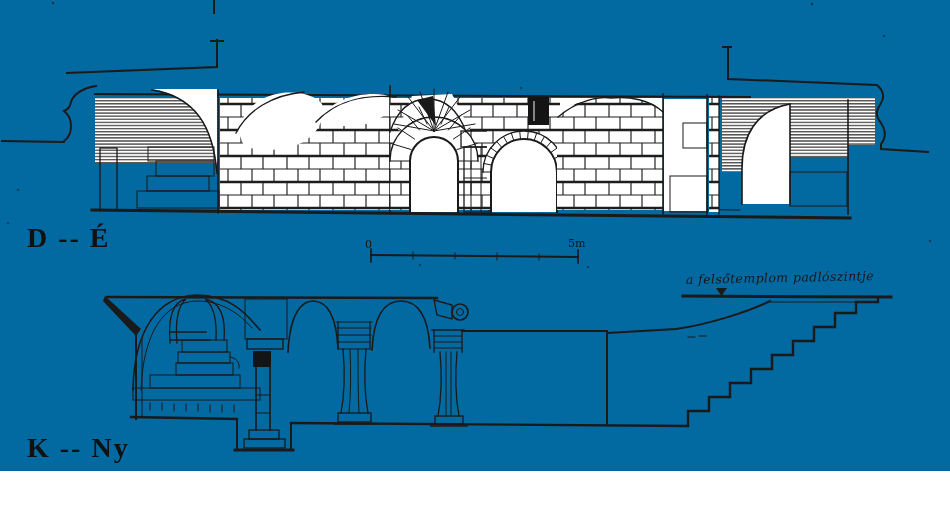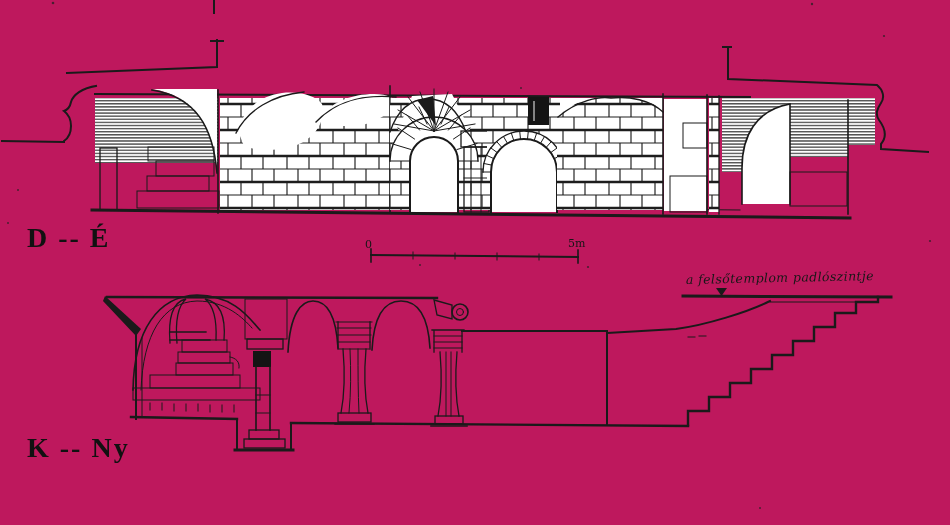--- a/index.html
+++ b/index.html
@@ -1,16 +1,16 @@
 <!DOCTYPE html>
 <html><head>
 <meta charset="utf-8">
 <style>
   html,body{margin:0;padding:0;}
-  .page{position:relative;width:950px;height:525px;background:#be185d;overflow:hidden;
+  .page{position:relative;width:950px;height:471px;background:#0369a1;overflow:hidden;
         font-family:"Liberation Serif", serif;}
   svg{position:absolute;left:0;top:0;}
   .ink{stroke:#1a1a1a;fill:none;stroke-linecap:square;stroke-linejoin:miter;}
   .fill-ink{fill:#1a1a1a;stroke:none;}
   .wfat{stroke-width:3;}
   .w25{stroke-width:2.4;}
   .w2{stroke-width:2;}
   .w16{stroke-width:1.6;}
   .w13{stroke-width:1.3;}
   .w1{stroke-width:1;}

